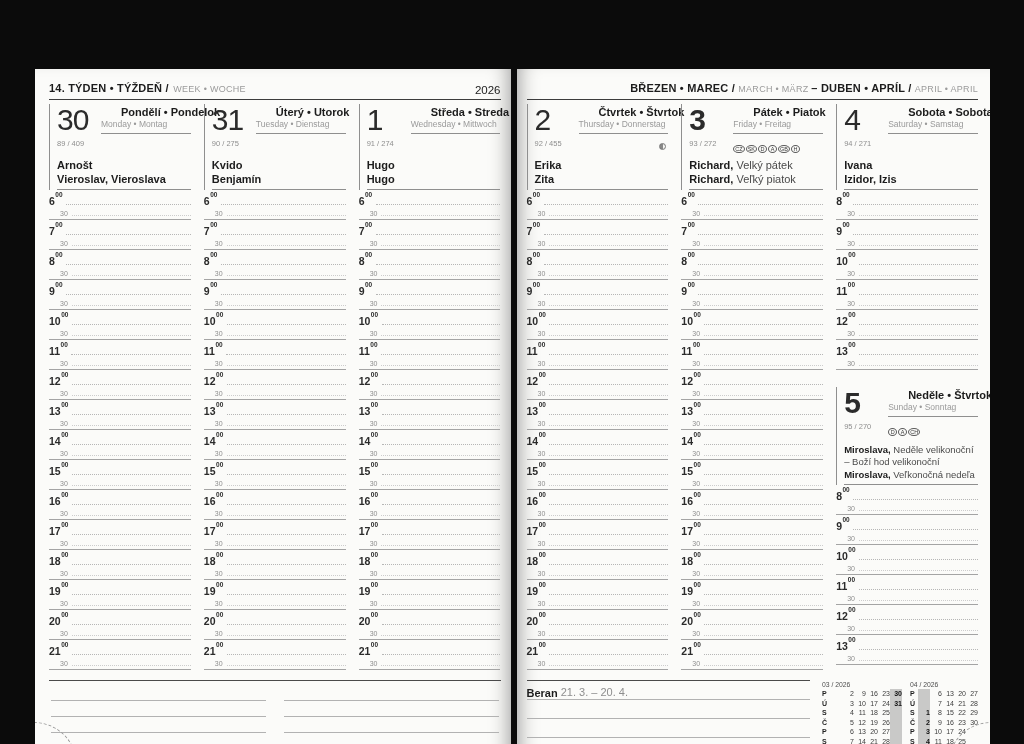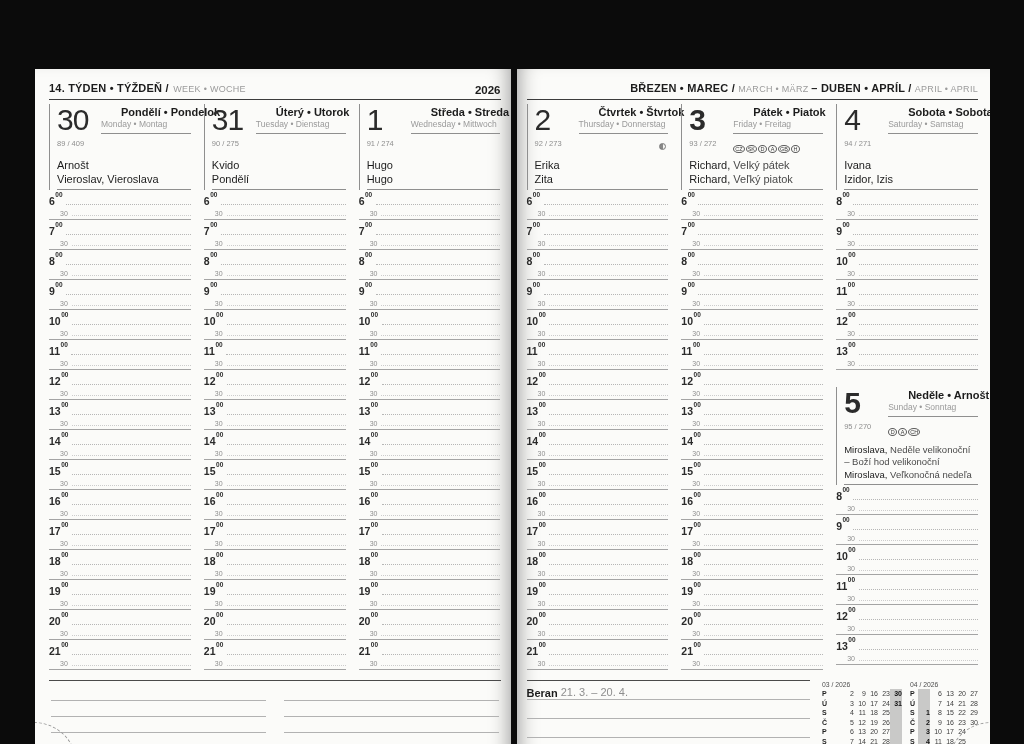--- a/index.html
+++ b/index.html
@@ -7,21 +7,21 @@
   .stage { width:1024px; height:744px; background:#0b0b0b; position:relative; overflow:hidden; }
   .spread { position:absolute; left:35px; top:25px; width:955px; height:695px; display:flex; gap:6px;margin-top:44px; }
   .page { background:#fbfbf9; flex:1; position:relative; overflow:hidden; }
   .page-left  { padding:8px 10px 0 14px; box-shadow: inset -16px 0 20px -14px rgba(0,0,0,0.38); }
   .page-right { padding:8px 12px 0 10px; box-shadow: inset 16px 0 20px -14px rgba(0,0,0,0.38); }
 
   .page-head { display:flex; justify-content:space-between; align-items:flex-end; height:19px; }
   .page-head.right { justify-content:flex-end; }
   .tt-bold { font-weight:bold; font-size:11px; color:#1c1c1c; letter-spacing:.2px; }
   .tt-light { font-size:9px; color:#9b9b9b; letter-spacing:.3px; }
-  .year { font-weight:bold; font-size:11.5px; color:#1c1c1c; }
+  .year { font-weight:normal; font-size:11.5px; color:#1c1c1c; }
   .head-rule { border-bottom:1.6px solid #3c3c3c; margin-top:3px; }
 
   .cols { display:flex; gap:13px; margin-top:4px; }
   .daycol { flex:1; min-width:0; display:flex; flex-direction:column; }
 
   .day-header { border-left:1px solid #8f8f8f; padding:1px 0 0 7px; height:86px; position:relative;
                 display:flex; flex-direction:column; }
   .dh-top { display:flex; }
   .dh-left { width:44px; flex:none; }
   .dh-num { font-size:30px; line-height:30px; color:#2b2b2b; letter-spacing:-1px; }
@@ -32,21 +32,21 @@
   .dh-ende { font-size:8.5px; color:#9a9a9a; margin-top:1px; white-space:nowrap; }
   .dh-rule { border-bottom:1px solid #8f8f8f; margin-top:4px; }
   .icon-row { height:11px; text-align:right; padding:2px 2px 0 0; }
   .moon { display:inline-block; width:7px; height:7px; border:1px solid #777; border-radius:50%;
           background:linear-gradient(90deg,#888 55%, #f5f5f3 45%); }
   .ovals-row { padding-top:3px; white-space:nowrap; overflow:hidden; }
   .oval { display:inline-block; border:1px solid #5a5a5a; border-radius:50%; font-size:5.5px; color:#3a3a3a;
           min-width:9px; text-align:center; height:8px; line-height:7px; padding:0 1px; margin-right:1px; }
   .names { margin-top:auto; padding-bottom:3px; }
   .name-line { font-size:11px; line-height:1.28; color:#1c1c1c; }
-  .name-line b { font-weight:normal; }
+  .name-line b { font-weight:bold; }
   .name-line .reg { font-weight:normal; color:#4a4a4a; }
   .dh-bottom { border-bottom:1px solid #8f8f8f; }
 
   .slot { height:30px; border-bottom:1px solid #a4a4a4; padding-top:1px; }
   .hour-row { display:flex; align-items:flex-end; height:15px; }
   .hnum { font-size:10.5px; font-weight:bold; color:#2b2b2b; line-height:1; white-space:nowrap; }
   .hnum sup { font-size:6.5px; position:relative; top:-3.5px; left:.5px; }
   .dotline { flex:1; border-bottom:1px dotted #b6b6b6; margin:0 0 1px 4px; }
   .half-row { display:flex; align-items:flex-end; height:11px; }
   .half-row .dotline { border-bottom-color:#cdcdcd; }
@@ -285,21 +285,21 @@
                   <div class="dh-doy">90 / 275</div>
                 </div>
                 <div class="dh-titles">
                   <div class="dh-cz">Úterý • Utorok</div>
                   <div class="dh-ende">Tuesday • Dienstag</div>
                   <div class="dh-rule"></div>
                 </div>
               </div>
               <div class="names">
                 <div class="name-line"><b>Kvido</b></div>
-                <div class="name-line"><b>Pondělí</b></div>
+                <div class="name-line"><b>Benjamín</b></div>
               </div>
               <div class="dh-bottom"></div>
             </div>
             <div class="slot">
               <div class="hour-row">
                 <span class="hnum">6<sup>00</sup></span>
                 <span class="dotline"></span>
               </div>
               <div class="half-row">
                 <span class="h30">30</span>
@@ -660,21 +660,21 @@
       <header class="page-head right">
         <div id="month-title"><span class="tt-bold">BŘEZEN • MAREC / </span><span class="tt-light">MARCH • MÄRZ </span><span class="tt-bold">– DUBEN • APRÍL / </span><span class="tt-light">APRIL • APRIL</span></div>
       </header>
       <div class="head-rule"></div>
       <div class="cols" id="right-cols">
           <div class="daycol">
             <div class="day-header">
               <div class="dh-top">
                 <div class="dh-left">
                   <div class="dh-num">2</div>
-                  <div class="dh-doy">92 / 273</div>
+                  <div class="dh-doy">92 / 455</div>
                 </div>
                 <div class="dh-titles">
                   <div class="dh-cz">Čtvrtek • Štvrtok</div>
                   <div class="dh-ende">Thursday • Donnerstag</div>
                   <div class="dh-rule"></div>
                   <div class="icon-row"><span class="moon"></span></div>
                 </div>
               </div>
               <div class="names">
                 <div class="name-line"><b>Erika</b></div>
@@ -1105,21 +1105,21 @@
             </div>
             <div class="spacer"></div>
             <div class="sunday">
               <div class="day-header">
                 <div class="dh-top">
                   <div class="dh-left">
                     <div class="dh-num bold">5</div>
                     <div class="dh-doy">95 / 270</div>
                   </div>
                   <div class="dh-titles">
-                    <div class="dh-cz">Neděle • Arnošt</div>
+                    <div class="dh-cz">Neděle • Štvrtok</div>
                     <div class="dh-ende">Sunday • Sonntag</div>
                     <div class="dh-rule"></div>
                     <div class="ovals-row"><span class="oval">D</span><span class="oval">A</span><span class="oval">CH</span></div>
                   </div>
                 </div>
                 <div class="names">
                   <div class="name-line"><b>Miroslava,</b><span class="reg"> Neděle velikonoční</span></div>
                   <div class="name-line"><span class="reg">– Boží hod velikonoční</span></div>
                   <div class="name-line"><b>Miroslava,</b><span class="reg"> Veľkonočná nedeľa</span></div>
                 </div>

